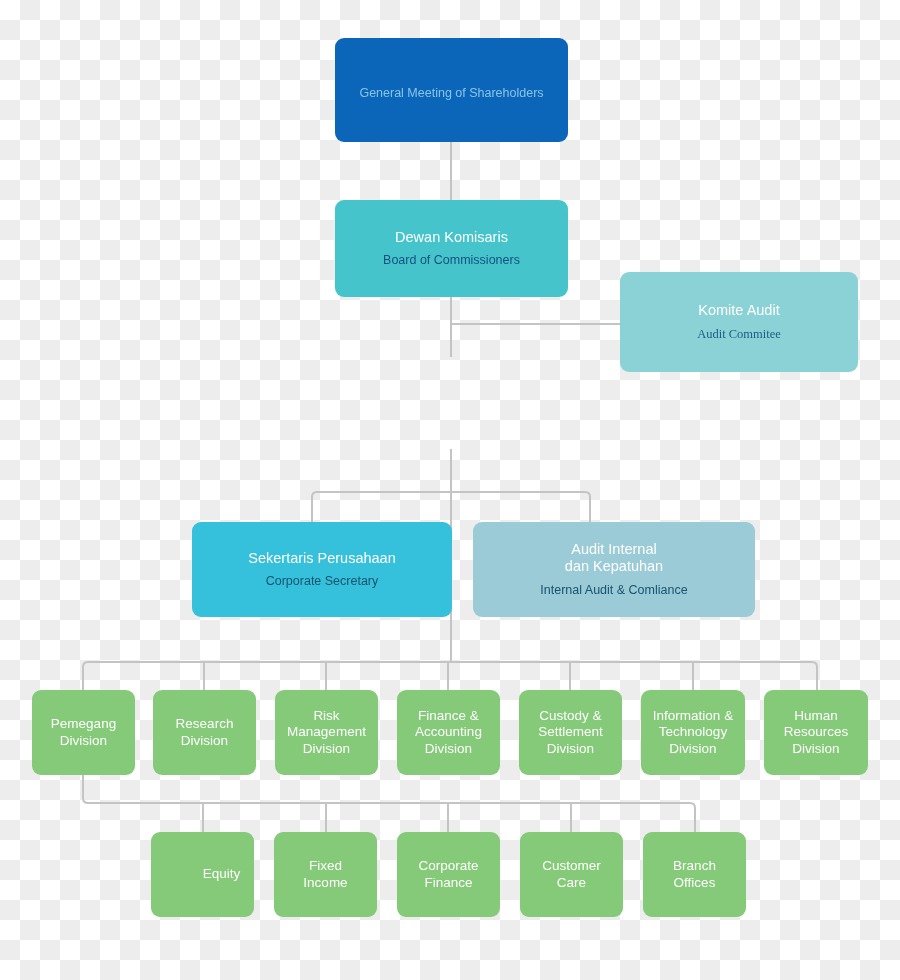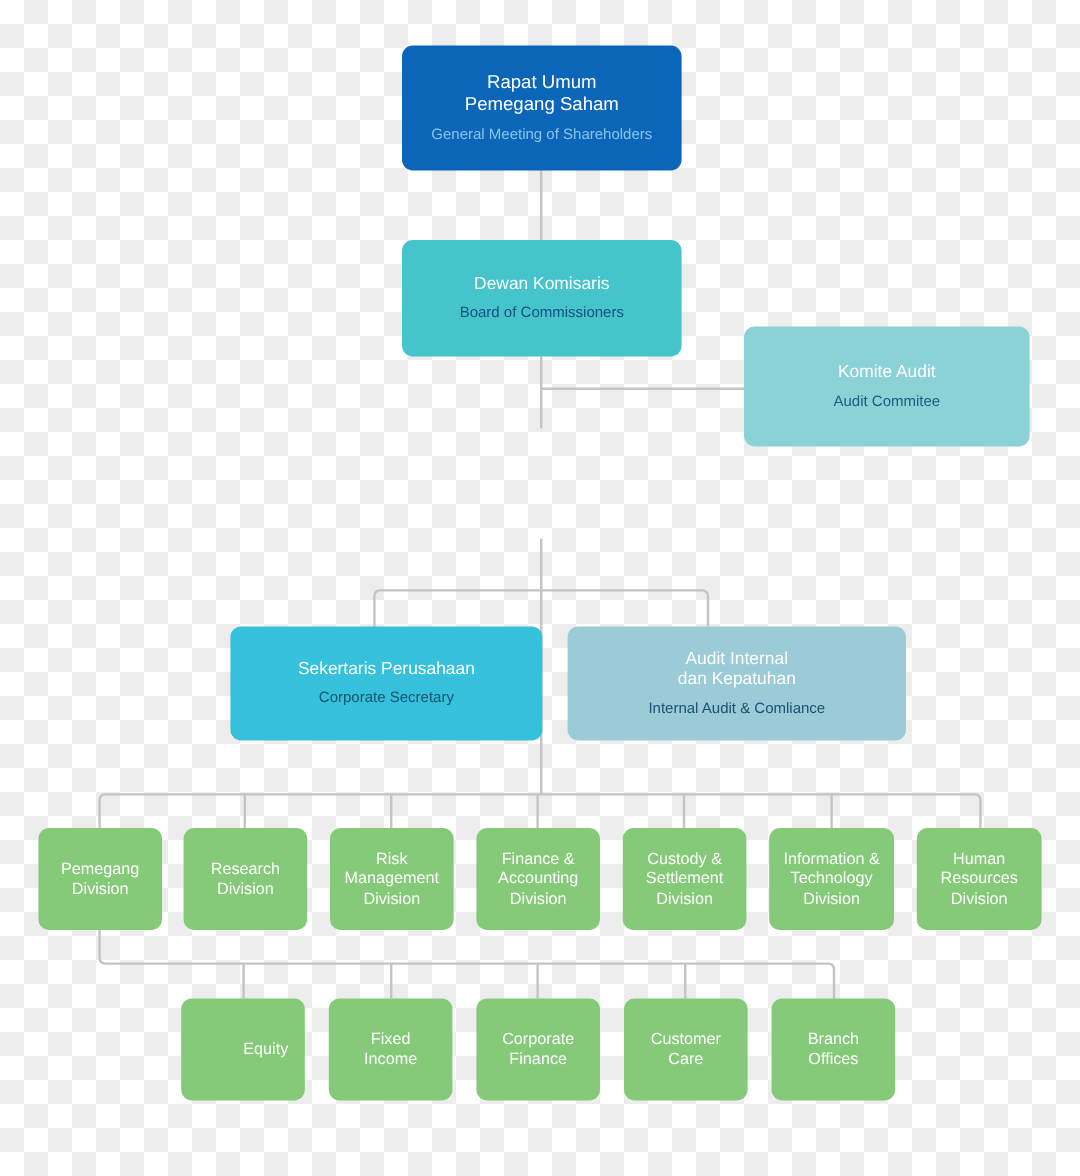--- a/index.html
+++ b/index.html
@@ -53,21 +53,21 @@
     margin-top: 7px;
   }
   
   .lvl-top .title     { font-size: 15.5px; }
   .lvl-top .subtitle  { font-size: 12.5px; color: #89c4e8; }
 
   .lvl-commissioners .title    { font-size: 14.5px; }
   .lvl-commissioners .subtitle { font-size: 12.5px; color: #15517f; }
 
   .lvl-audit-committee .title    { font-size: 14.5px; }
-  .lvl-audit-committee .subtitle { font-size: 12.5px; color: #1d5c87; }
+  .lvl-audit-committee .subtitle { font-size: 12.5px; color: #1d5c87; font-family: Liberation Serif, serif; }
 
   .lvl-directors .title    { font-size: 14.5px; }
   .lvl-directors .subtitle { font-size: 12.5px; color: #1567c0; }
 
   .lvl-staff .title    { font-size: 14.5px; }
   .lvl-staff .subtitle { font-size: 12.5px; color: #18536f; }
 
   .lvl-division .title { font-size: 13.5px; }
   .lvl-unit .title     { font-size: 13.5px; }
 </style>
@@ -100,24 +100,20 @@
       <path d="M83,775 L83,798 Q83,803 88,803 L690,803 Q695,803 695,808 L695,832"></path>
 
       <path d="M203,803 L203,832"></path>
       <path d="M326,803 L326,832"></path>
       <path d="M448,803 L448,832"></path>
       <path d="M571,803 L571,832"></path>
     </g>
   </svg>
 
   <div class="node lvl-top" style="left:335px; top:38px; width:233px; height:104px; background:#0b66ba;">
-    <div class="title">
-      <span>Rapat Umum</span><br>
-      <span>Pemegang Saham</span>
-    </div>
     <div class="subtitle">General Meeting of Shareholders</div>
   </div>
 
   <div class="node lvl-commissioners" style="left:335px; top:200px; width:233px; height:97px; background:#45c5cb;">
     <div class="title">Dewan Komisaris</div>
     <div class="subtitle">Board of Commissioners</div>
   </div>
 
   <div class="node lvl-audit-committee" style="left:620px; top:272px; width:238px; height:100px; background:#8ad2d6;">
     <div class="title">Komite Audit</div>

